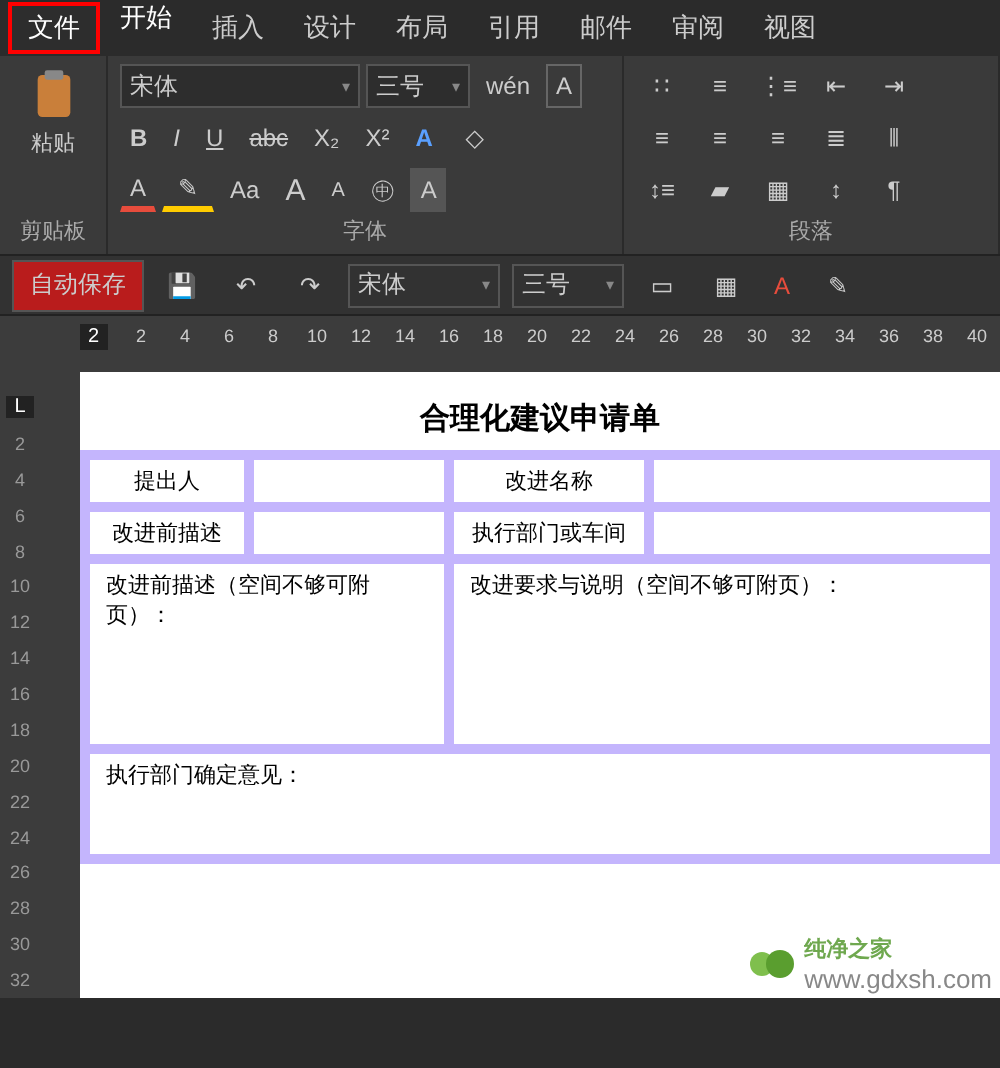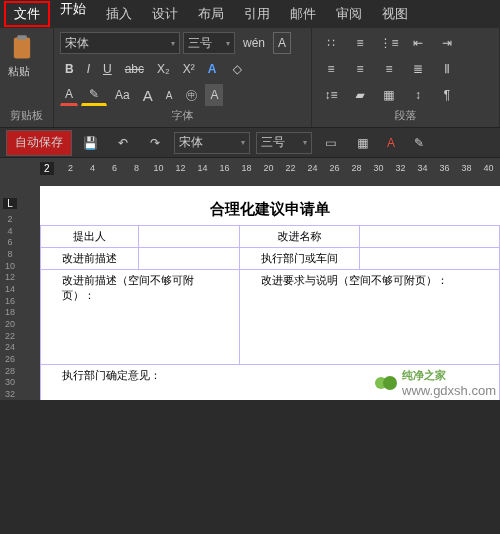--- a/index.html
+++ b/index.html
@@ -1,46 +1,46 @@
 <!DOCTYPE html>
 <html><head>
 <meta charset="utf-8">
 <style>
 *{box-sizing:border-box;margin:0;padding:0;font-family:"Microsoft YaHei","SimSun",sans-serif}
 body{width:500px;height:534px;overflow:hidden;position:relative;background:#2b2b2b}
-.app{width:500px;height:400px;background:#2b2b2b;display:flex;flex-direction:column;position:relative}
+.app{width:500px;height:499px;background:#2b2b2b;display:flex;flex-direction:column;position:relative}
 .menubar{height:28px;background:#2b2b2b;display:flex;align-items:center;padding:0 4px;font-size:13px;color:#ccc}
 .menubar .mi{padding:4px 10px;cursor:pointer}
 .menubar .mi.file{border:2px solid red;color:#fff;background:#2d2d2d;padding:2px 8px}
 .menubar .mi.active{color:#fff;border-bottom:2px solid #e74c3c;padding-bottom:12px}
 .ribbon{background:#3a3a3a;display:flex;height:100px;border-bottom:1px solid #222}
 .grp{display:flex;flex-direction:column;padding:4px 6px;border-right:1px solid #2a2a2a}
 .grp .rows{display:flex;flex-direction:column;gap:4px;flex:1}
 .grp .lbl{font-size:11px;color:#aaa;text-align:center;padding-top:2px}
 .row{display:flex;align-items:center;gap:3px}
 .ctrl{height:22px;display:flex;align-items:center;justify-content:center;color:#ccc;font-size:12px;padding:0 4px;background:#3a3a3a;border:1px solid transparent;cursor:pointer}
 .sel{background:#2d2d2d;border:1px solid #555;color:#ccc;height:22px;font-size:12px;padding:0 4px;display:flex;align-items:center;justify-content:space-between;gap:4px;cursor:pointer}
 .sel .dd{font-size:8px;color:#888}
-.paste-big{display:flex;flex-direction:column;align-items:flex-start;color:#ccc;font-size:11px;gap:2px;cursor:pointer;padding:2px}
+.paste-big{display:flex;flex-direction:column;align-items:center;color:#ccc;font-size:11px;gap:2px;cursor:pointer;padding:2px}
 .paste-big svg{width:28px;height:28px}
 .ic{width:16px;height:16px;display:inline-flex;align-items:center;justify-content:center}
 .subbar{height:30px;background:#323232;display:flex;align-items:center;padding:0 6px;gap:6px;border-bottom:1px solid #222}
 .subbar .ctrl,.subbar .sel{background:#323232}
 .content{flex:1;display:flex;overflow:hidden;position:relative;background:#3c3c3c}
 .vruler{width:22px;background:#3c3c3c;color:#999;font-size:9px;display:flex;flex-direction:column;align-items:center;padding-top:40px}
 .vruler div{height:23px;display:flex;align-items:center}
 .docwrap{flex:1;display:flex;flex-direction:column}
 .hruler{height:20px;background:#3c3c3c;color:#ccc;font-size:9px;display:flex;align-items:center;padding-left:20px;gap:0}
 .hruler .pg{background:#222;color:#fff;padding:1px 4px;margin-right:6px;font-size:10px}
 .hruler .tk{width:22px;text-align:center}
 .page{flex:1;background:#3c3c3c;padding:8px 0 0 20px;overflow:hidden}
 .paper{background:#fff;width:460px;min-height:400px;padding:14px 0 0 0;color:#000}
 .paper h3{font-size:15px;font-weight:700;text-align:center;padding:0 0 6px 0}
 table.form{border-collapse:collapse;width:100%;font-size:11px}
-table.form td{border:1px solid #c4b5fd;padding:3px 21px;vertical-align:top}
+table.form td{border:5px solid #c4b5fd;padding:3px 8px;vertical-align:top}
 table.form td.h{text-align:center;font-weight:400;background:#fff;white-space:nowrap}
 .tall{height:95px}
 .mid{height:55px}
 .annotation{position:absolute;left:2px;top:160px;color:red;font-size:26px;font-weight:700;display:flex;flex-direction:column;align-items:center;pointer-events:none;z-index:50}
 .annotation .arrow{width:2px;height:130px;background:red;position:absolute;left:24px;top:-132px}
 .annotation .arrow::before{content:"";position:absolute;top:-8px;left:-5px;border:6px solid transparent;border-bottom:10px solid red}
 .wm{position:absolute;right:4px;bottom:2px;font-size:11px;color:#6fa84f;display:flex;align-items:center;gap:4px;z-index:40}
 .wm svg{width:24px;height:18px}
 </style>
 </head>

